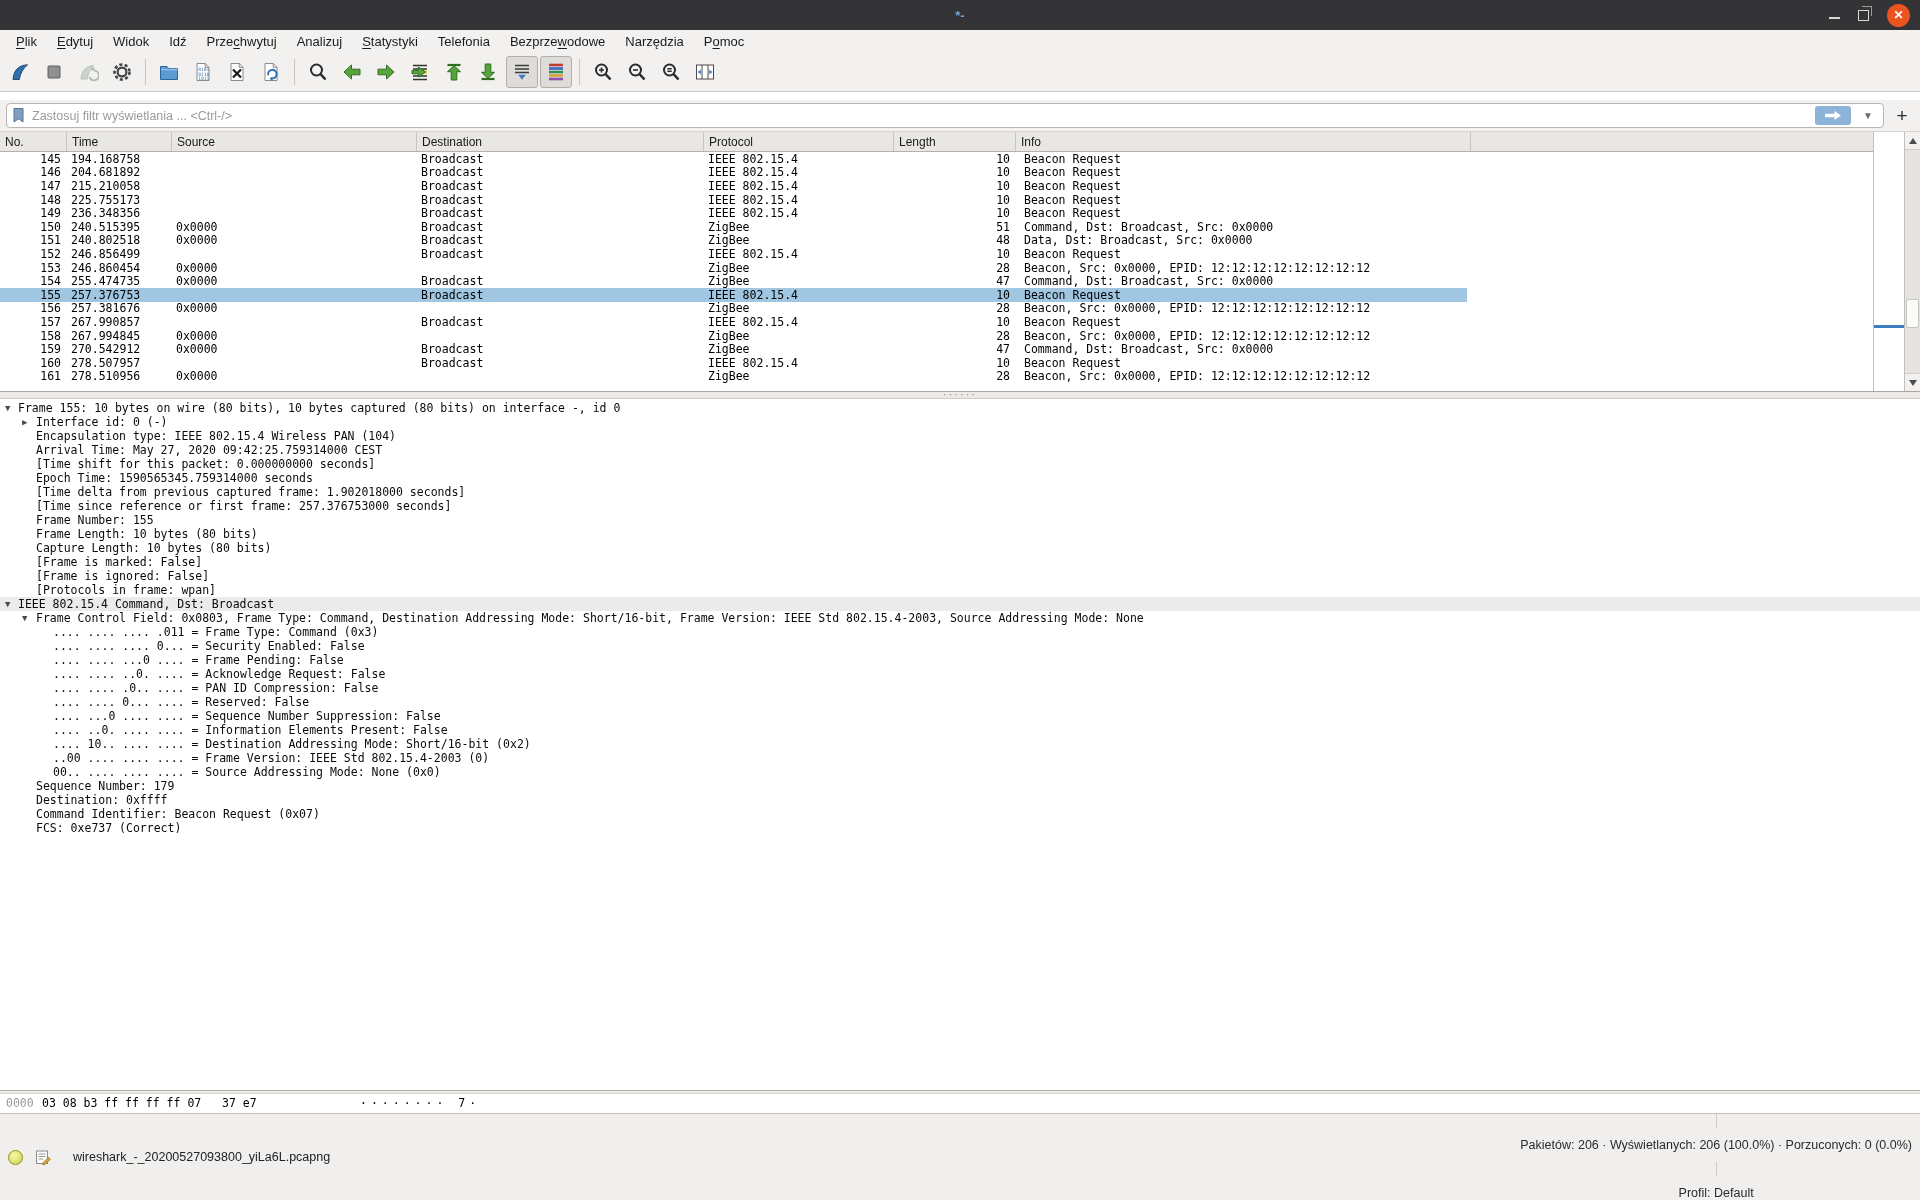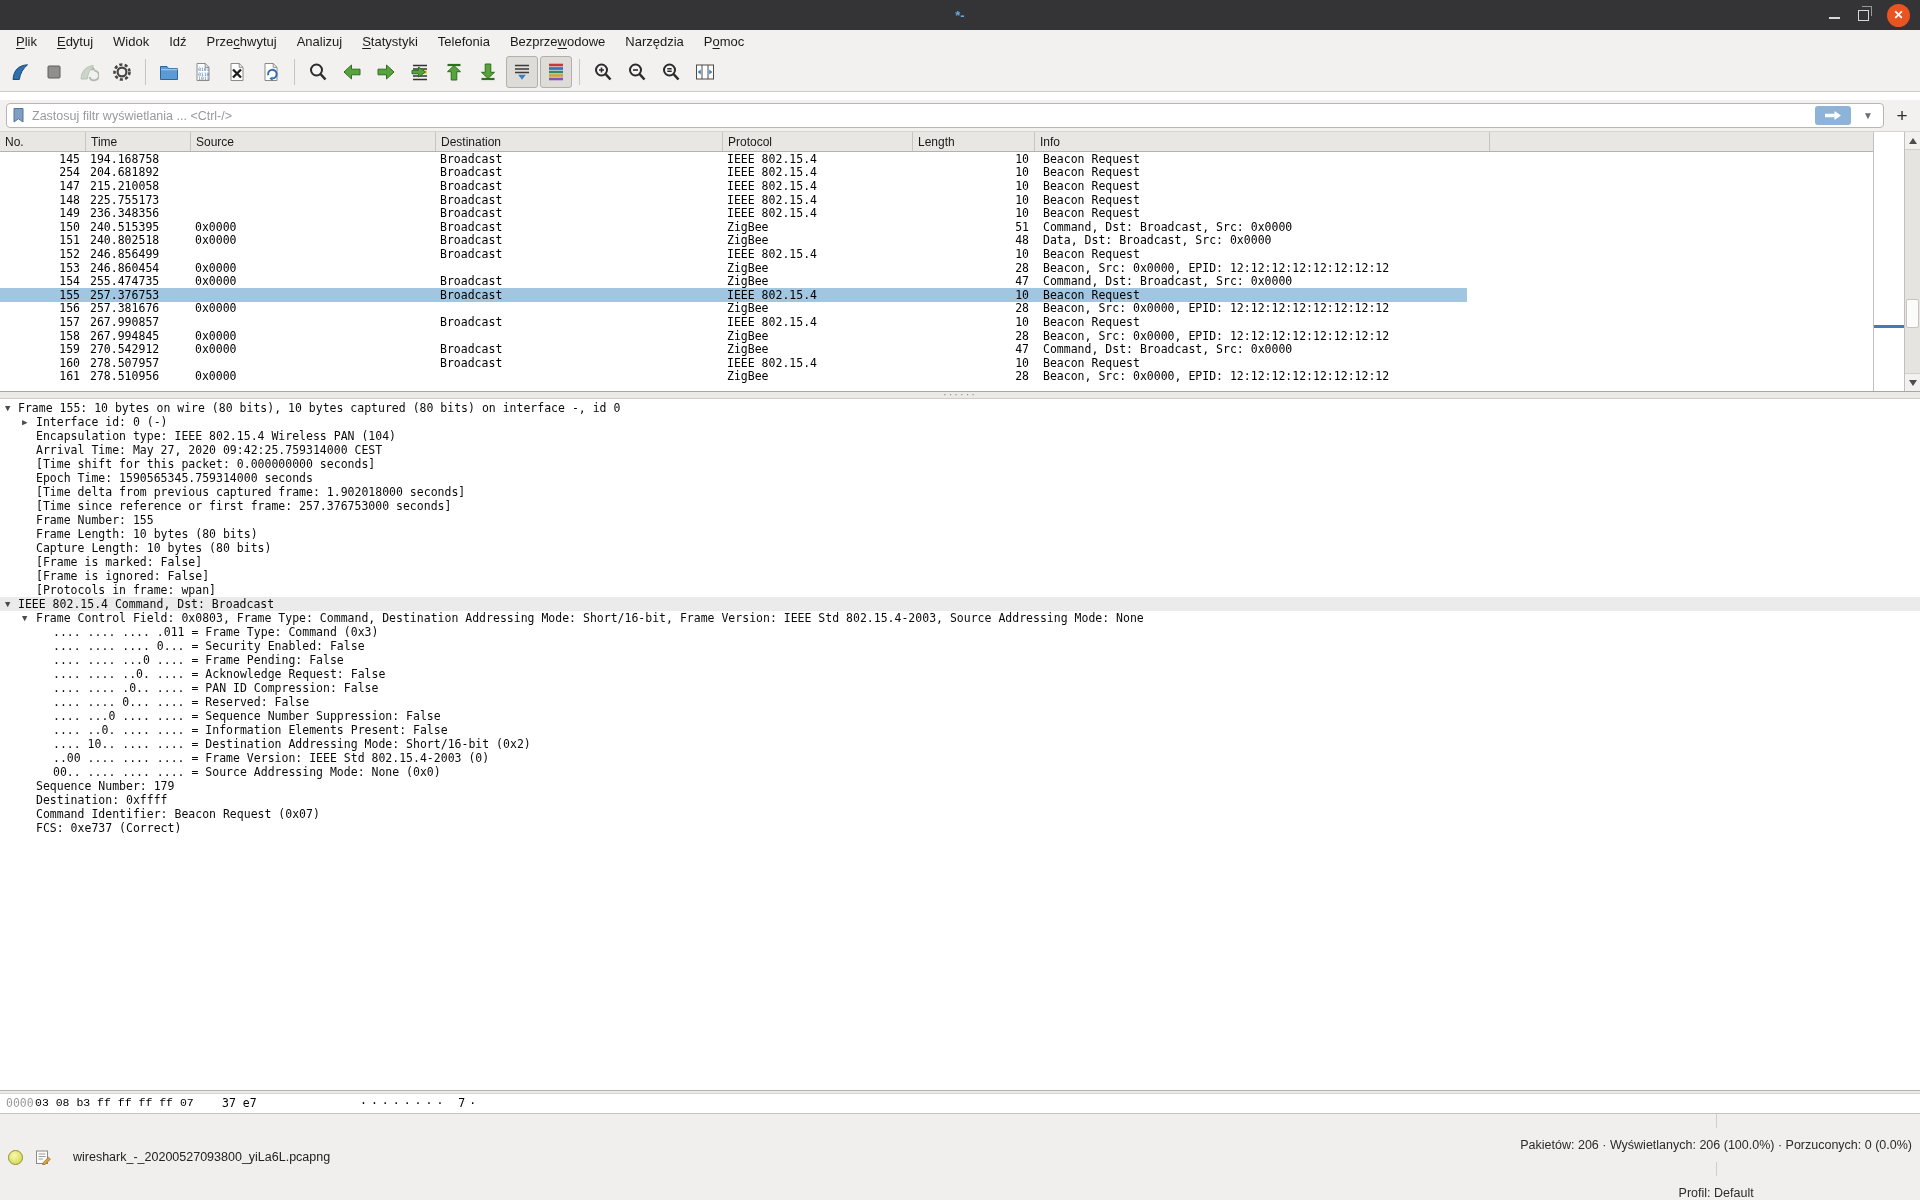--- a/index.html
+++ b/index.html
@@ -38,21 +38,21 @@
   .fcaret{color:#6e6e6e;font-size:10px;padding:0 5px;}
   .plusbtn{width:24px;text-align:center;font-size:19px;color:#2e2e2e;line-height:24px;}
 
   
   .listarea{flex:0 0 259px;position:relative;overflow:hidden;background:#fff;
             font-family:"DejaVu Sans Mono",monospace;font-size:11.5px;color:#000;}
   .lheader{height:19px;background:#e9e7e4;border-bottom:1px solid #b5b2ae;display:flex;
            font-family:"Liberation Sans",sans-serif;font-size:12px;color:#1a1a1a;}
   .hcell{border-right:1px solid #c8c5c1;height:100%;display:flex;align-items:center;padding-left:5px;box-sizing:border-box;}
   .hfill{flex:1;border-right:none;}
-  .c0{width:86px;} .c1{width:105px;} .c2{width:245px;} .c3{width:287px;} .c4{width:190px;} .c5{width:122px;} .c6{width:455px;}
+  .c0{width:67px;} .c1{width:105px;} .c2{width:245px;} .c3{width:287px;} .c4{width:190px;} .c5{width:122px;} .c6{width:455px;}
   .prow{height:13.6px;display:flex;width:1467px;align-items:center;}
   .prow.sel{background:var(--sel);}
   .pcell{box-sizing:border-box;padding-left:4px;white-space:nowrap;overflow:hidden;}
   .pcell.c0{text-align:right;padding:0 6px 0 0;}
   .pcell.c5{text-align:right;padding:0 6px 0 0;}
   .pcell.cinfo{flex:1;padding-left:8px;}
   .scrollcol{position:absolute;top:0;right:0;bottom:0;width:47px;display:flex;}
   .minimap{width:30px;border-left:1px solid #c2c0bd;background:#fff;position:relative;}
   .mm-sel{position:absolute;left:0;right:0;top:74.5%;height:3px;background:var(--accent);}
   .sbar{flex:1;background:#e6e4e1;border-left:1px solid #c2c0bd;position:relative;}
@@ -74,21 +74,21 @@
   .dline.hl{background:#ebebeb;}
   .dexp{position:absolute;font-size:9px;color:#4c4c4c;top:0;line-height:14px;}
   .ind0{padding-left:18px;} .ind1{padding-left:36px;} .ind2{padding-left:53px;}
   .exp0{left:5px;} .exp1{left:22px;}
 
   
   .hexpane{flex:0 0 19px;background:#fff;border-top:1px solid #d8d5d1;position:relative;
            font-family:"DejaVu Sans Mono",monospace;font-size:11.5px;color:#000;}
   .hexpane span{position:absolute;top:2px;white-space:pre;}
   .hoff{left:6px;color:#9b9b9b;}
-  .hb1{left:35px;font-family:Liberation Mono, monospace;} .hb2{left:222px;}
+  .hb1{left:42px;} .hb2{left:222px;}
   .hascii{left:360px;letter-spacing:4px;}
 
   
   .statusbar{flex:0 0 21px;background:#f0efed;border-top:1px solid #c6c3bf;display:flex;align-items:center;
              font-size:12.5px;color:#2b2b2b;padding:0 8px;box-sizing:border-box;}
   .expert{width:15px;height:15px;border-radius:50%;background:radial-gradient(circle at 40% 35%,#f6f9b0,#ccd23e);border:1px solid #8f941f;box-sizing:border-box;}
   .noteicon{margin-left:12px;display:flex;}
   .fname{margin-left:22px;color:#222;}
   .sright{margin-left:auto;display:flex;align-items:center;gap:10px;flex-direction:column;}
   .sbsep{width:1px;height:14px;background:#cfccc8;}
@@ -306,21 +306,21 @@
         <div class="prow">
           <div class="pcell c0">145</div>
           <div class="pcell c1">194.168758</div>
           <div class="pcell c2"></div>
           <div class="pcell c3">Broadcast</div>
           <div class="pcell c4">IEEE 802.15.4</div>
           <div class="pcell c5">10</div>
           <div class="pcell cinfo">Beacon Request</div>
         </div>
         <div class="prow">
-          <div class="pcell c0">254</div>
+          <div class="pcell c0">146</div>
           <div class="pcell c1">204.681892</div>
           <div class="pcell c2"></div>
           <div class="pcell c3">Broadcast</div>
           <div class="pcell c4">IEEE 802.15.4</div>
           <div class="pcell c5">10</div>
           <div class="pcell cinfo">Beacon Request</div>
         </div>
         <div class="prow">
           <div class="pcell c0">147</div>
           <div class="pcell c1">215.210058</div>

